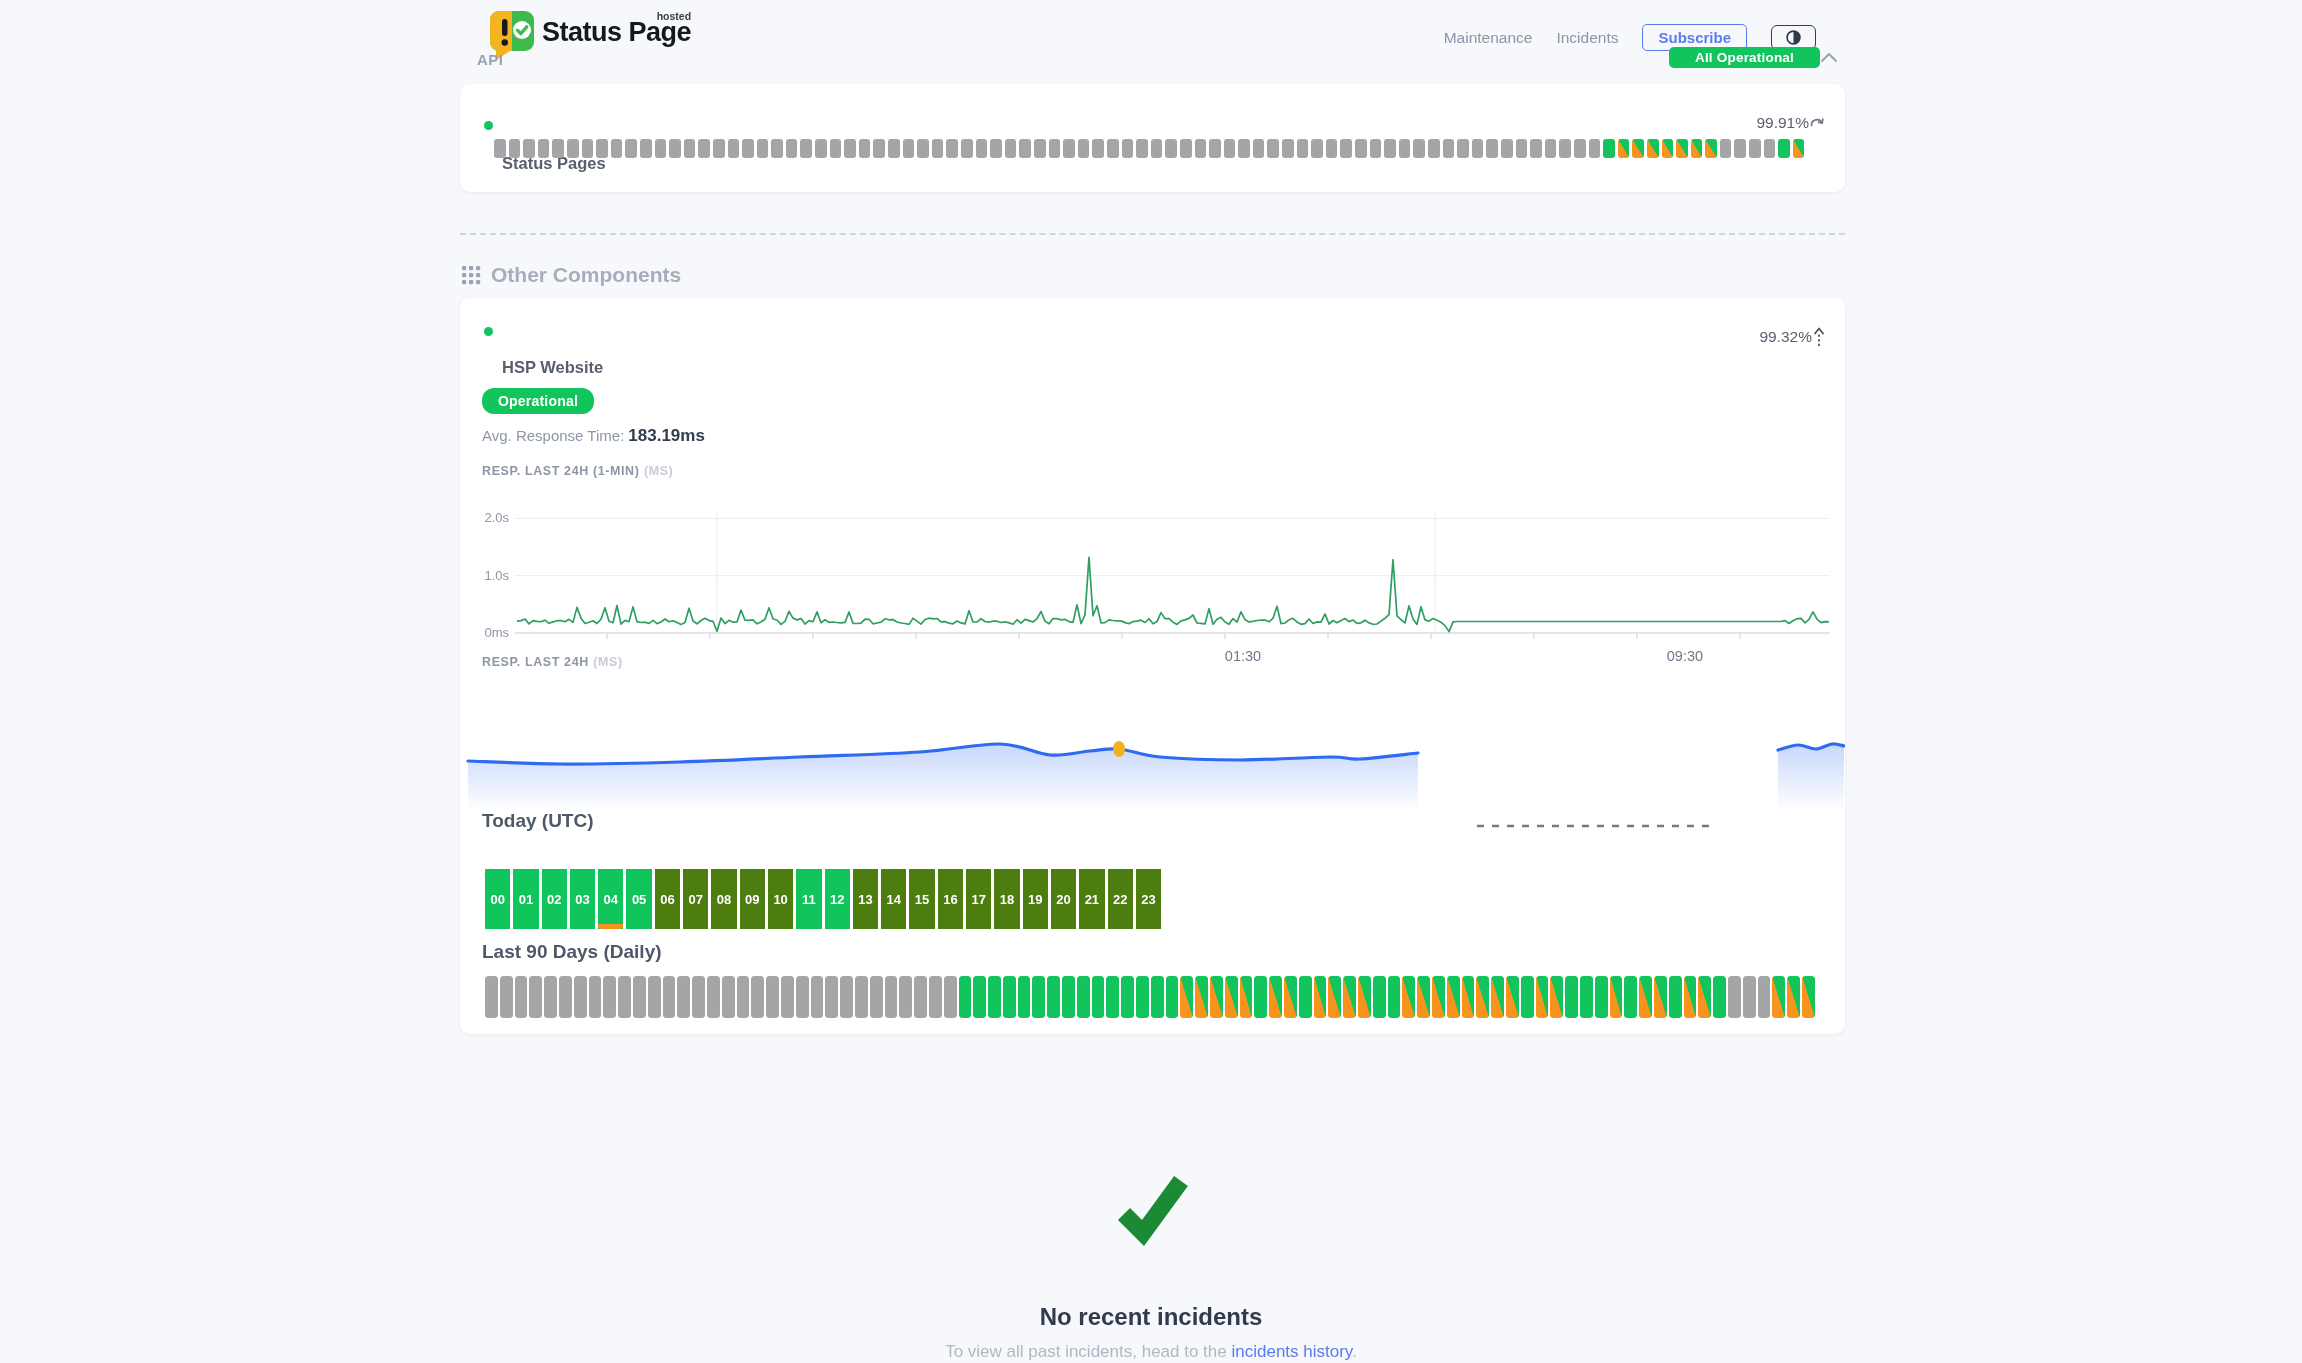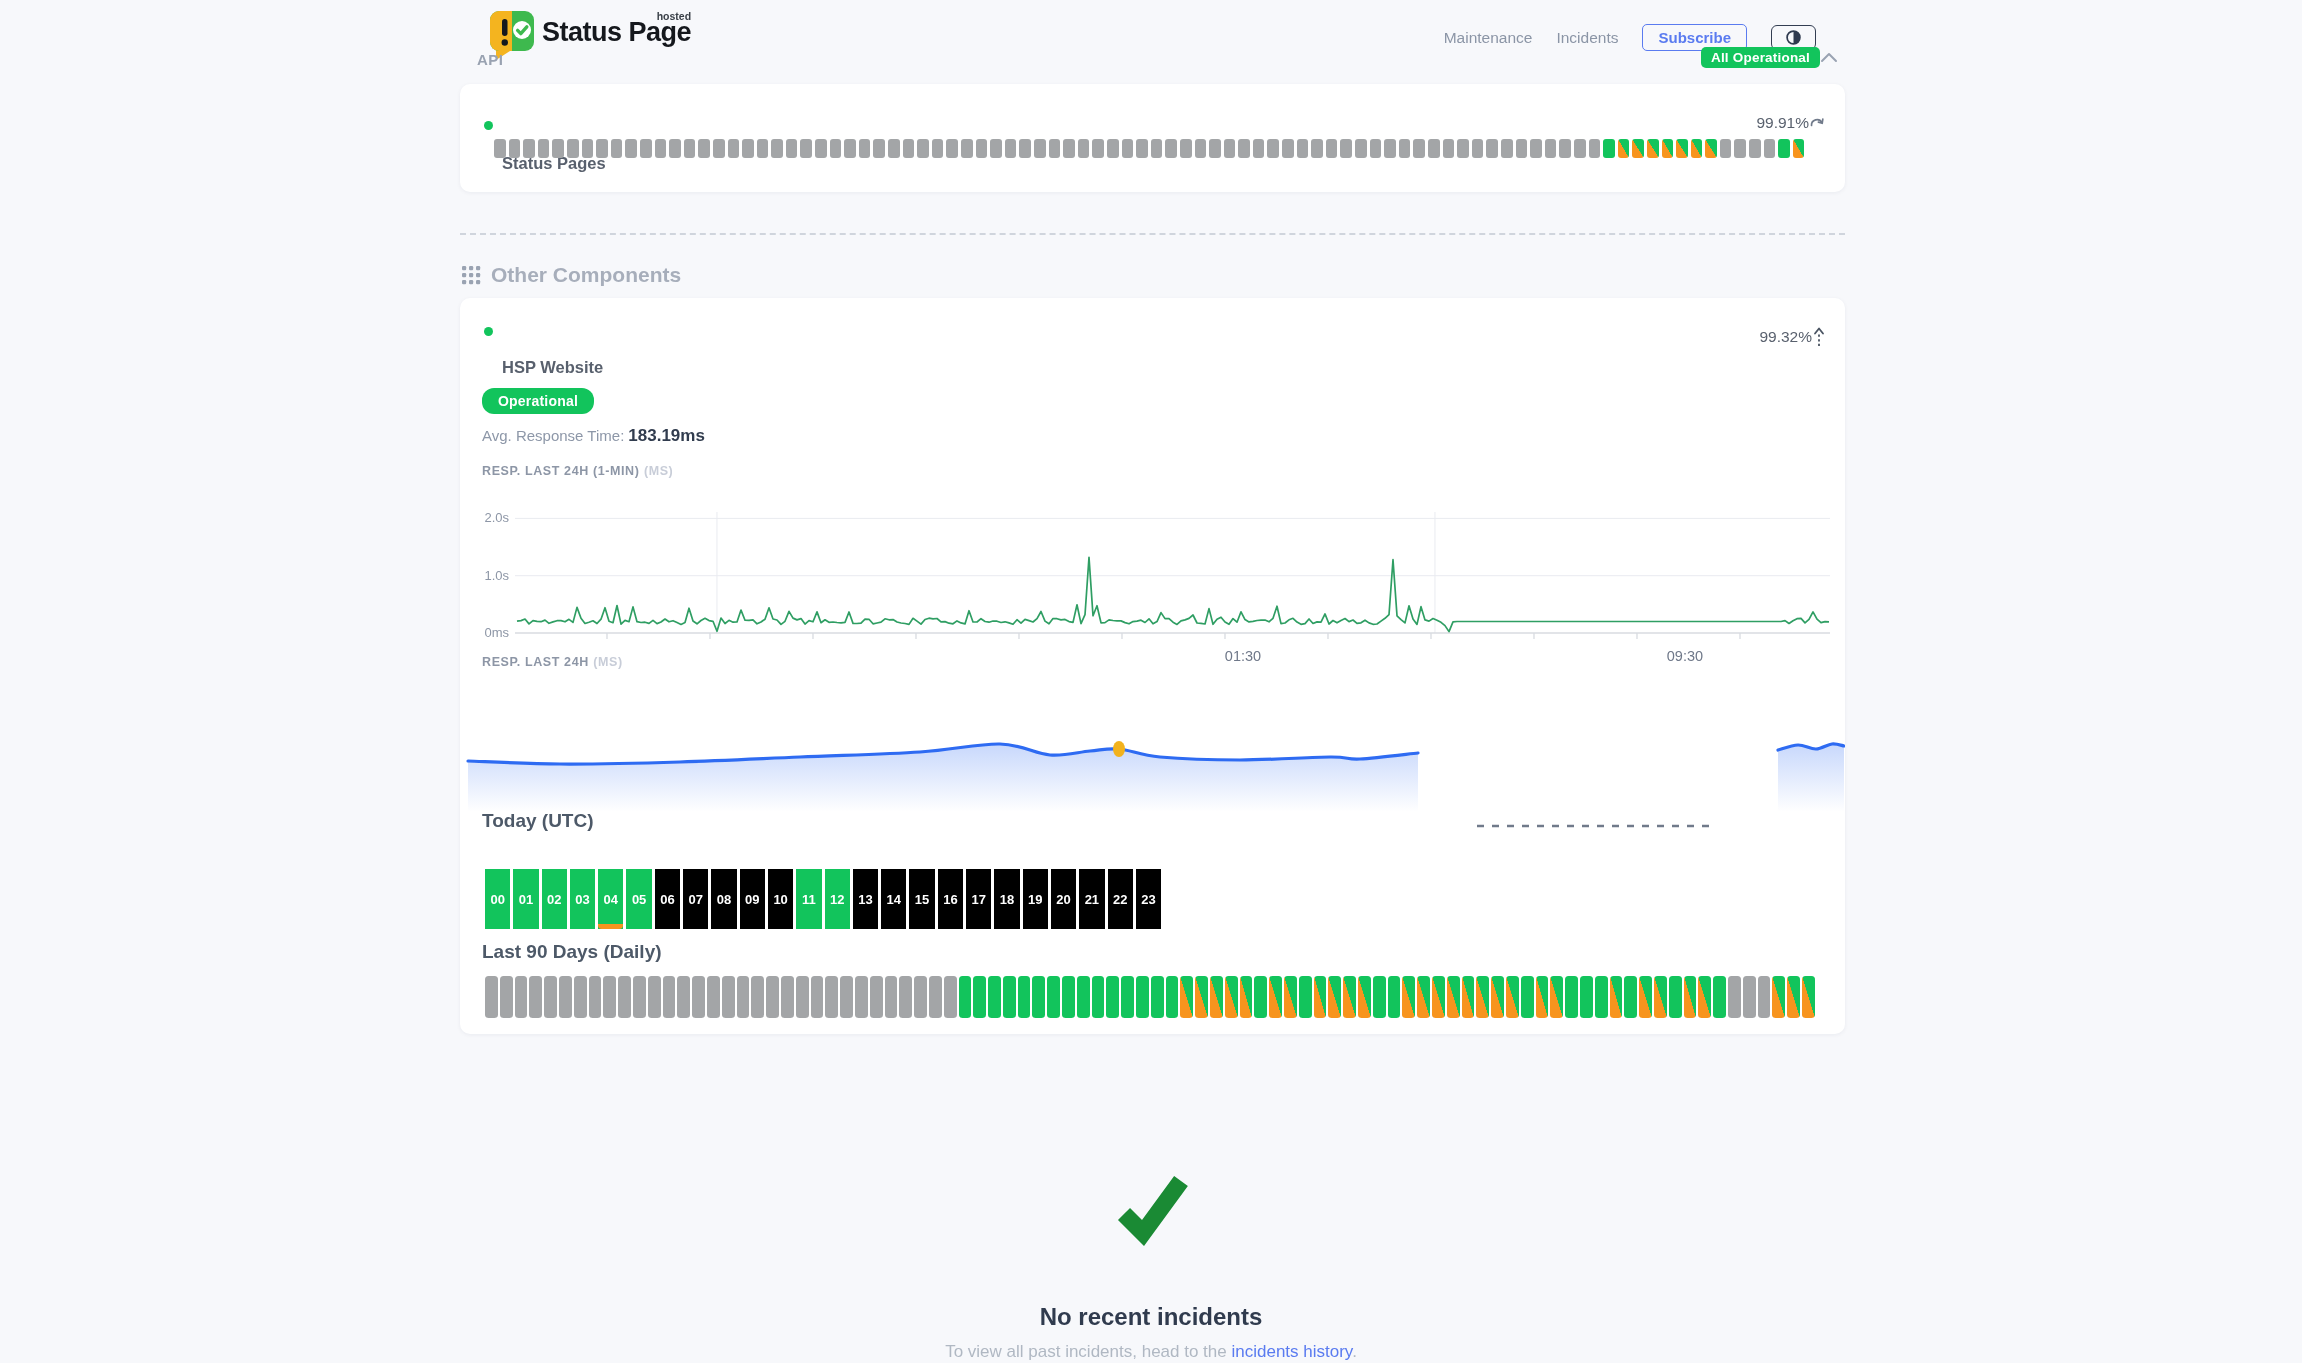--- a/index.html
+++ b/index.html
@@ -9,21 +9,21 @@
   .card{position:absolute;background:#ffffff;border-radius:10px;box-shadow:0 1px 4px rgba(25,39,70,0.06);}
 
   
   #logo{left:489px;top:10px;}
   #brand{left:542px;top:17px;font-size:27px;font-weight:700;color:#15181d;letter-spacing:-0.5px;display:inline-block;}
   #brand .sup{position:absolute;top:-7px;right:0;font-size:10.5px;font-weight:600;color:#3a4048;letter-spacing:0;}
   #nav{right:486px;top:24px;display:flex;align-items:center;gap:24px;}
   .nav-link{font-size:15.5px;color:#8b95a6;font-weight:500;cursor:pointer;}
   #subscribe-btn{border:1.5px solid #5a7bf0;color:#5a7bf0;border-radius:5px;padding:4px 15px;font-size:15px;font-weight:600;background:transparent;font-family:inherit;cursor:pointer;}
   #theme-btn{border:1.5px solid #333e52;border-radius:6px;padding:3px 13px;background:transparent;display:flex;align-items:center;cursor:pointer;}
-  #status-badge{right:482px;top:47px;background:#12c45c;color:#fff;font-size:13.5px;font-weight:700;padding:3px 10px;border-radius:5px;letter-spacing:.2px;}
+  #status-badge{right:482px;top:47px;background:#12c45c;color:#fff;font-size:13.5px;font-weight:700;padding:3px 26px;border-radius:5px;letter-spacing:.2px;}
   #api-chevron{left:1820px;top:51px;cursor:pointer;}
 
   
   #api-title{left:477px;top:51px;font-size:15px;font-weight:600;color:#99a2b1;letter-spacing:.5px;}
   #card-api{left:460px;top:84px;width:1385px;height:108px;}
   .dot{width:9px;height:9px;border-radius:50%;background:#12c45c;}
   #api-dot{left:484px;top:121px;}
   #hsp-dot{left:484px;top:327px;}
   .comp-name{font-size:16.5px;font-weight:600;color:#58606d;margin-top:40px;}
   #api-name{left:502px;top:114px;}
@@ -60,21 +60,21 @@
   #chart1{left:480px;top:500px;}
   #chart2{left:460px;top:700px;}
   .axlab{font-size:13px;fill:#8d96a6;font-family:"Liberation Sans",sans-serif;}
   .axlab2{font-size:14.5px;fill:#6f7889;font-family:"Liberation Sans",sans-serif;}
 
   .block-title{font-size:19px;font-weight:700;color:#4d5968;}
   #today-title{left:482px;top:810px;}
   #hours{left:485px;top:869px;display:flex;gap:3px;}
   .hourbox{position:relative;width:25.3px;height:60px;border-radius:0;display:flex;align-items:center;justify-content:center;color:#fff;font-size:13px;font-weight:700;}
   .hourbox.up{background:#12c45c;}
-  .hourbox.empty{background:#000000;}
+  .hourbox.empty{background:#4d7c0f;}
   .hourbox .marker{position:absolute;left:0;right:0;bottom:0;height:5px;background:#f7941e;border-radius:0 0 4px 4px;}
   #last90-title{left:482px;top:941px;}
 
   
   #check-icon{left:1112px;top:1168px;}
   #nr-title{left:0;top:1303px;width:100%;text-align:center;font-size:24px;font-weight:600;color:#303b4e;}
   #nr-sub{left:0;top:1342px;width:100%;text-align:center;font-size:17px;color:#b0b8c3;}
   #nr-sub a{color:#5a7bf0;text-decoration:none;cursor:pointer;}
 </style>
 </head>

